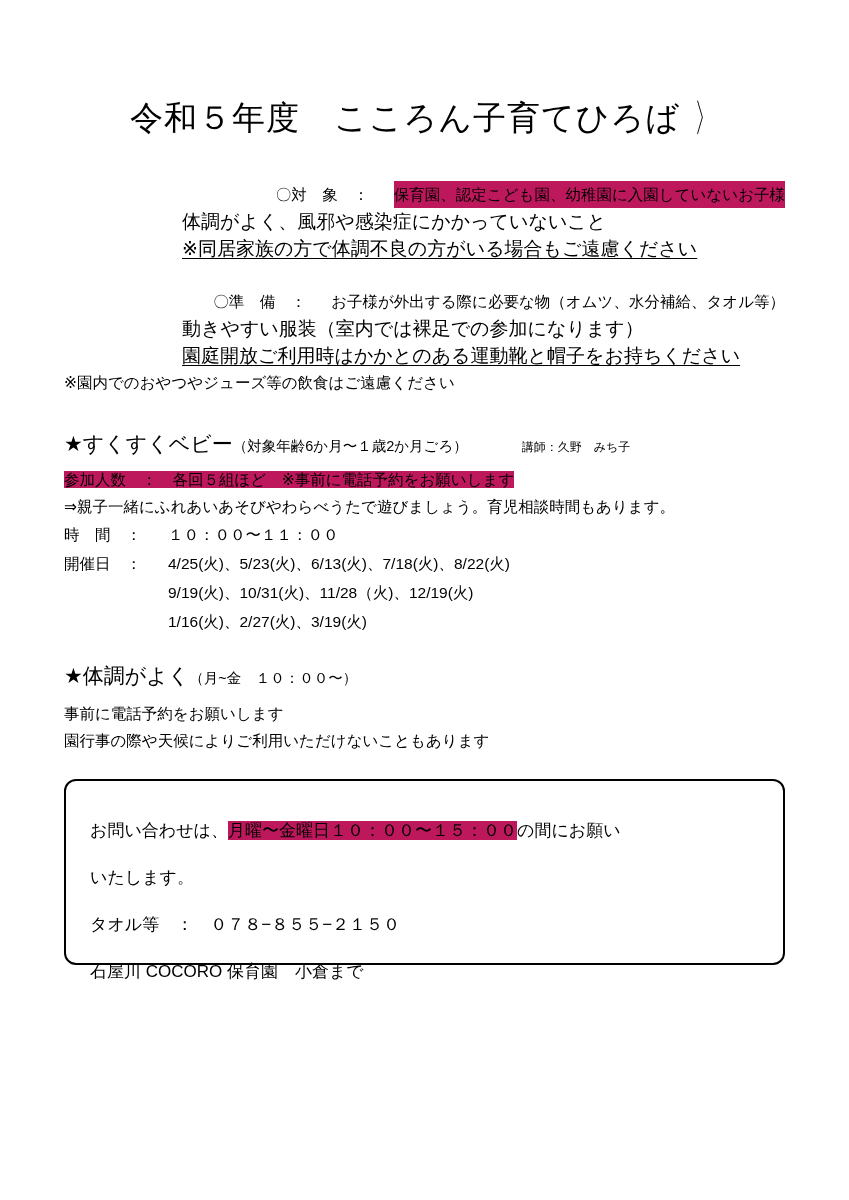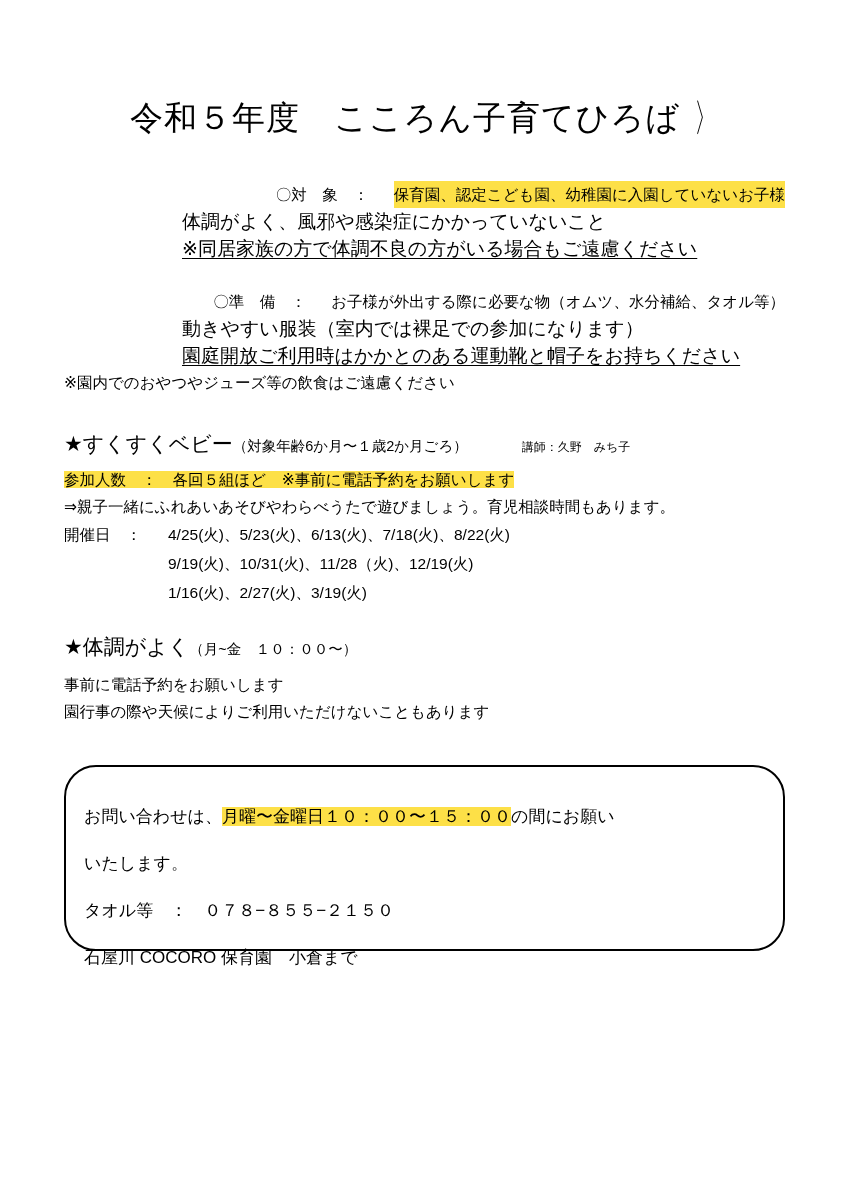--- a/index.html
+++ b/index.html
@@ -54,21 +54,21 @@
     flex: 0 0 118px;
     white-space: pre;
   }
   .indent-body {
     margin-left: 118px;
     font-size: 19px;
     line-height: 27px;
     white-space: pre;
   }
   .hl {            
-    background: #fde047;
+    background: #be185d;
   }
   .ul {            
     text-decoration: underline;
     text-underline-offset: 3px;
   }
   .sect {
     margin-top: 10px;
   }
   .note-line {
     font-size: 15.5px;
@@ -105,24 +105,24 @@
     white-space: pre;
   }
   .sched-lbl {
     width: 104px;
     flex: 0 0 104px;
     white-space: pre;
   }
 
   
   .contact-box {
-    margin-top: 40px;
+    margin-top: 25px;
     border: 2px solid #000;
-    border-radius: 32px;
-    padding: 26px 34px 22px 18px;
+    border-radius: 12px;
+    padding: 26px 34px 22px 24px;
     height: 186px;
     box-sizing: border-box;
   }
   .contact-line {
     font-size: 17px;
     line-height: 47px;
     white-space: pre;
   }
 
   
@@ -162,20 +162,24 @@
   </div>
 
   <div class="star-head">
     <span>★すくすくベビー</span><span class="sub">（対象年齢6か月〜１歳2か月ごろ）</span><span class="teacher">講師：久野　みち子</span>
   </div>
 
   <div class="line" style="margin-top:8px;"><span class="hl">参加人数　：　各回５組ほど　※事前に電話予約をお願いします</span></div>
   <div class="line">⇒親子一緒にふれあいあそびやわらべうたで遊びましょう。育児相談時間もあります。</div>
 
   <div class="sched-row">
+    <span class="sched-lbl">時　間　：</span>
+    <span>１０：００〜１１：００</span>
+  </div>
+  <div class="sched-row">
     <span class="sched-lbl">開催日　：</span>
     <span>4/25(火)、5/23(火)、6/13(火)、7/18(火)、8/22(火)</span>
   </div>
   <div class="sched-row">
     <span class="sched-lbl"></span>
     <span>9/19(火)、10/31(火)、11/28（火)、12/19(火)</span>
   </div>
   <div class="sched-row">
     <span class="sched-lbl"></span>
     <span>1/16(火)、2/27(火)、3/19(火)</span>

